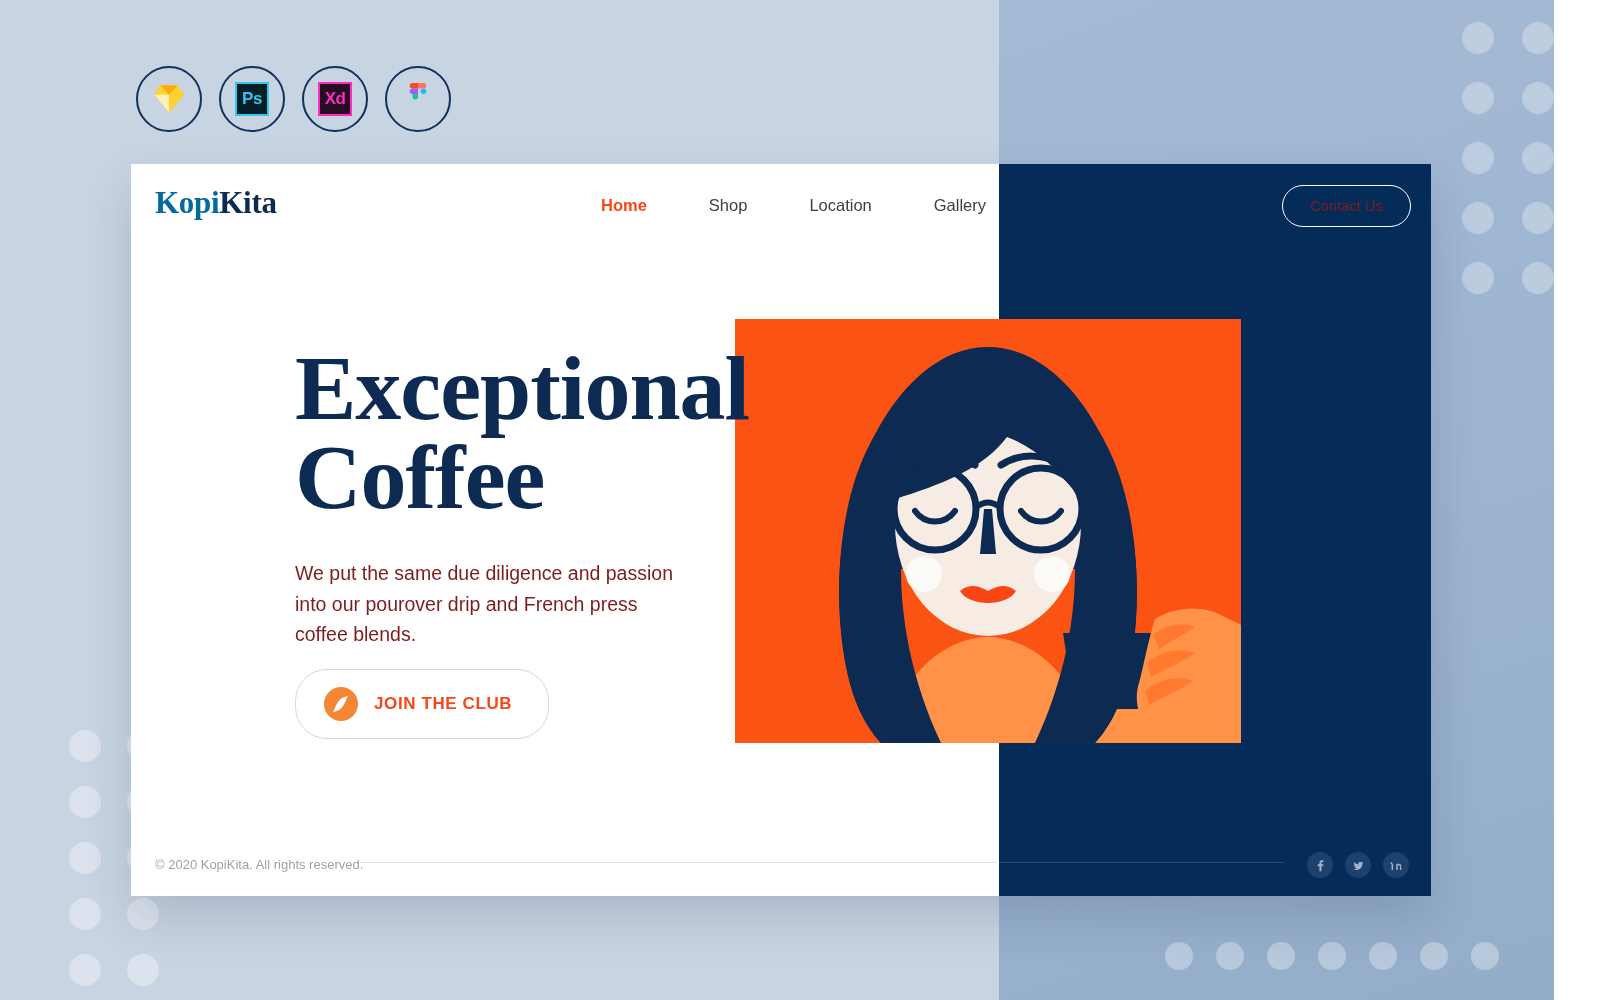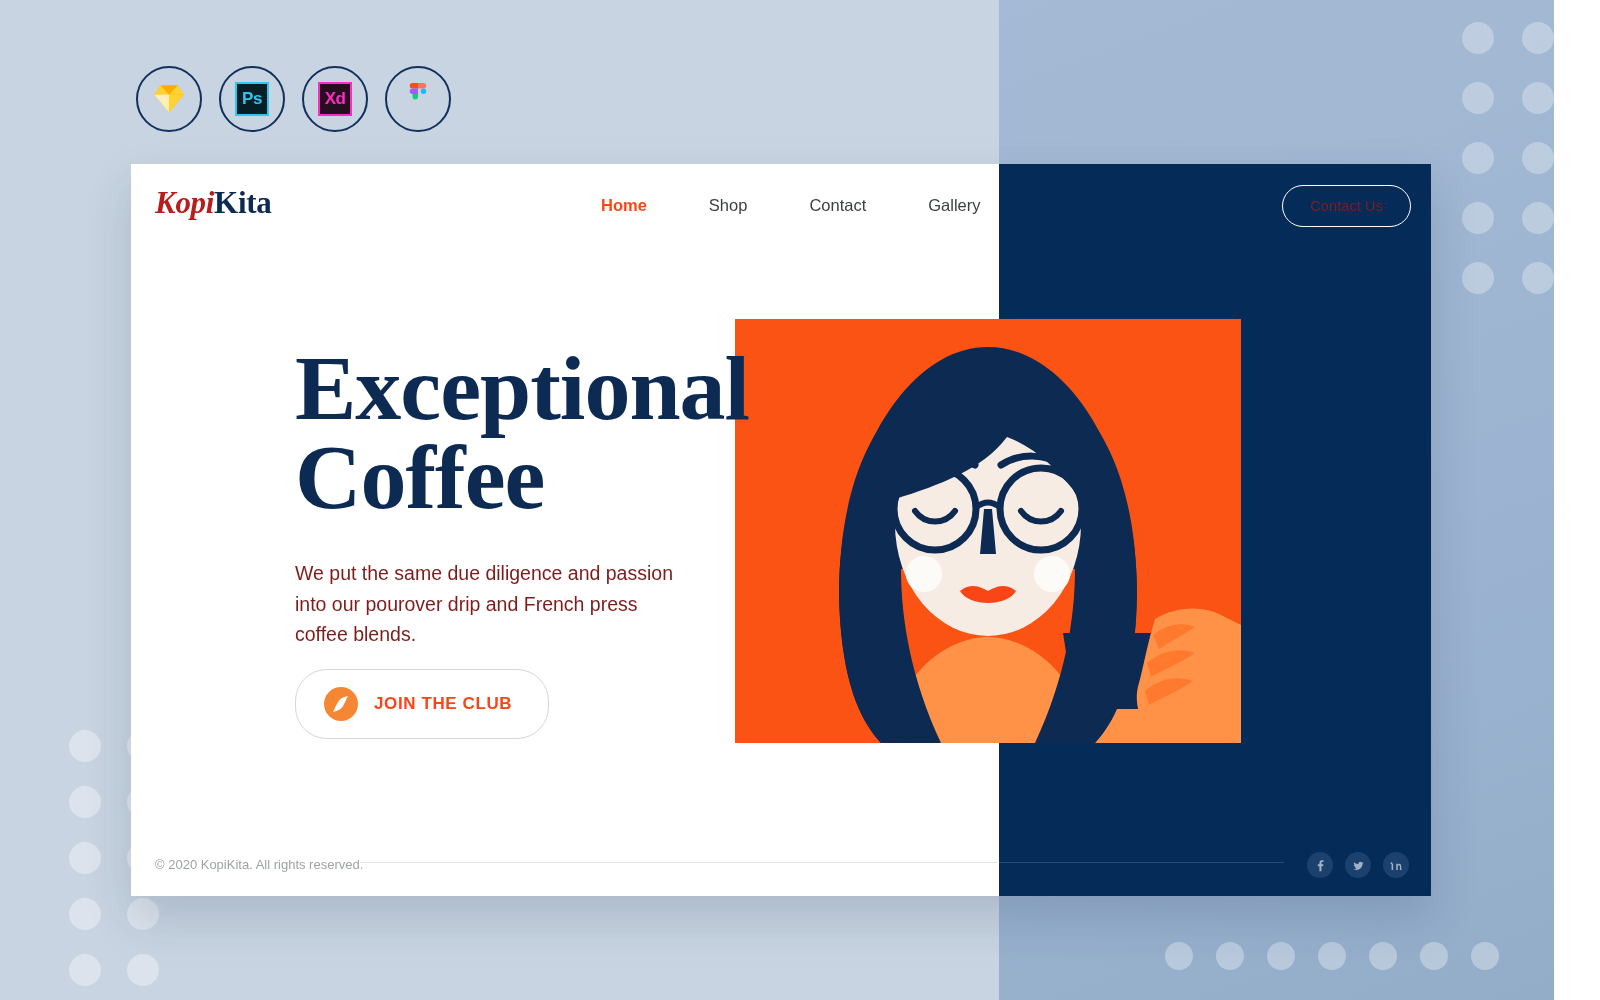--- a/index.html
+++ b/index.html
@@ -95,21 +95,21 @@
     position: absolute; left: 868px; top: 0;
     width: 432px; height: 732px; background: #052b59;
   }
 
   
   .logo {
     position: absolute; left: 24px; top: 21px;
     font-family: "Liberation Serif", serif;
     font-size: 31px; font-weight: bold; letter-spacing: -0.3px;
   }
-  .logo .kopi { color: #b91c1c; font-style: italic; }
+  .logo .kopi { color: #0369a1; }
   .logo .kita { color: #0c2a52; }
 
   .nav {
     position: absolute; left: 470px; top: 28px;
     display: flex; gap: 0;
     align-items: flex-start;
   }
   .nav a {
     font-size: 16.5px; color: #3b3f44;
     text-decoration: none;
@@ -278,21 +278,21 @@
     <div class="card-white"></div>
     <div class="card-navy"></div>
 
     <div class="logo">
       <span class="kopi">Kopi</span><span class="kita">Kita</span>
     </div>
 
     <nav class="nav">
       <a href="#" class="active">Home</a>
       <a href="#">Shop</a>
-      <a href="#">Contact</a>
+      <a href="#">Location</a>
       <a href="#">Gallery</a>
     </nav>
 
     <button class="contact-btn">Contact Us</button>
 
     <div class="illus">
       <svg viewBox="0 0 506 424">
         <rect x="0" y="0" width="506" height="424" fill="#fb5313"></rect>
 
         <path d="M150 424 C165 350 215 318 253 318 C291 318 341 350 356 424 Z" fill="#ff9247"></path>

